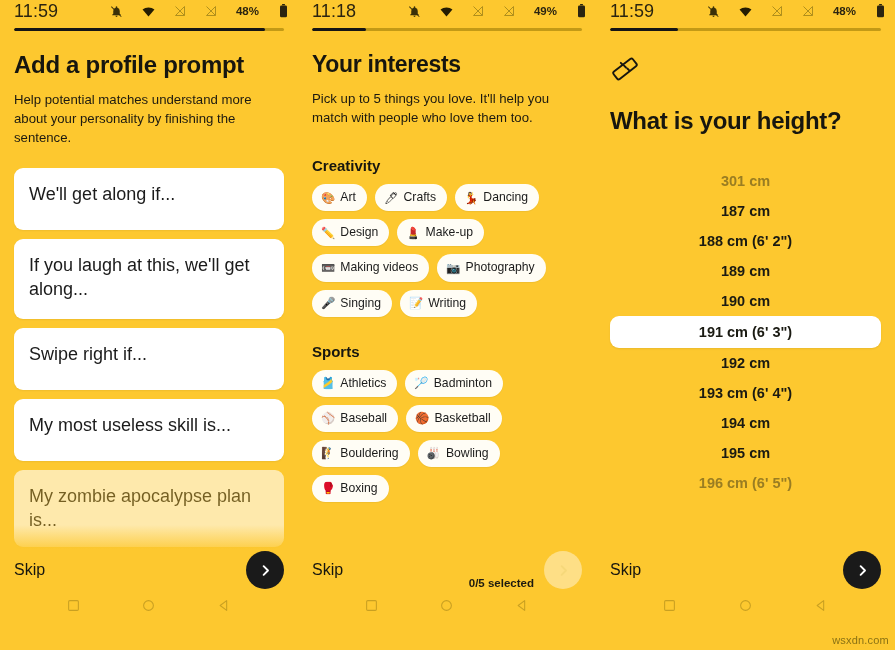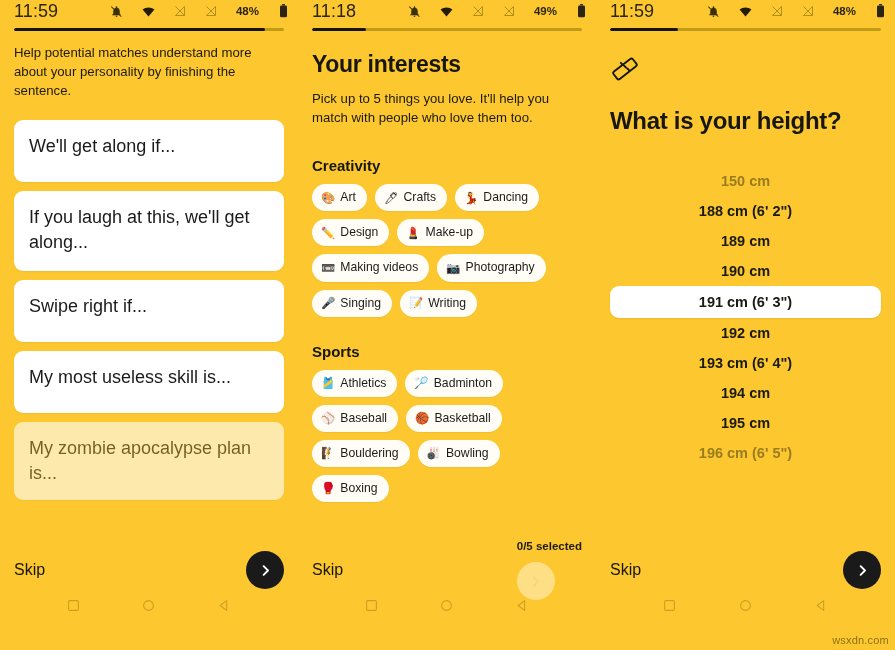--- a/index.html
+++ b/index.html
@@ -176,23 +176,22 @@
     padding: 0 14px;
   }
   .skip {
     font-size: 16px;
     color: #17160f;
     font-weight: 400;
   }
   .bb-right {
     margin-left: auto;
     display: flex;
-    align-items: flex-start;
+    align-items: flex-end;
     gap: 10px;
-    flex-direction: column;
   }
   .selected-count {
     font-size: 11.5px;
     color: #1d1a10;
     font-weight: 600;
   }
   .next-btn {
     width: 38px; height: 38px;
     border-radius: 50%;
     background: #1A1A1A;
@@ -269,20 +268,21 @@
             </svg>
         </span>
       </span>
     </div>
 
     <div class="progress-wrap">
       <div class="progress-fill" style="width: 93%;"></div>
     </div>
 
     <div class="content">
+      <h1 class="title">Add a profile prompt</h1>
       <p class="subtitle">Help potential matches understand more about your personality by finishing the sentence.</p>
 
       <div class="cards">
         <div class="prompt-card">We'll get along if...</div>
         <div class="prompt-card tall">If you laugh at this, we'll get along...</div>
         <div class="prompt-card">Swipe right if...</div>
         <div class="prompt-card">My most useless skill is...</div>
         <div class="prompt-card faded">My zombie apocalypse plan is...</div>
       </div>
       <div class="fade-mask"></div>
@@ -517,21 +517,22 @@
     <div class="content">
       <div class="ruler-icon">
         <svg width="30" height="30" viewBox="0 0 32 32" fill="none" stroke="#17160f" stroke-width="2" stroke-linejoin="round">
           <rect x="3" y="12" width="26" height="10" rx="2" transform="rotate(-38 16 17)"></rect>
           <path d="M11.5 10.5l2 2M15 13.5l2 2M18.5 16.5l2 2" stroke-linecap="round"></path>
         </svg>
       </div>
       <h1 class="title">What is your height?</h1>
 
       <div class="picker">
-          <div class="picker-item dim">150 cm</div>
+          <div class="picker-item dim">301 cm</div>
+          <div class="picker-item">187 cm</div>
           <div class="picker-item">188 cm (6' 2")</div>
           <div class="picker-item">189 cm</div>
           <div class="picker-item">190 cm</div>
           <div class="picker-item selected">191 cm (6' 3")</div>
           <div class="picker-item">192 cm</div>
           <div class="picker-item">193 cm (6' 4")</div>
           <div class="picker-item">194 cm</div>
           <div class="picker-item">195 cm</div>
           <div class="picker-item dim">196 cm (6' 5")</div>
         </div>

